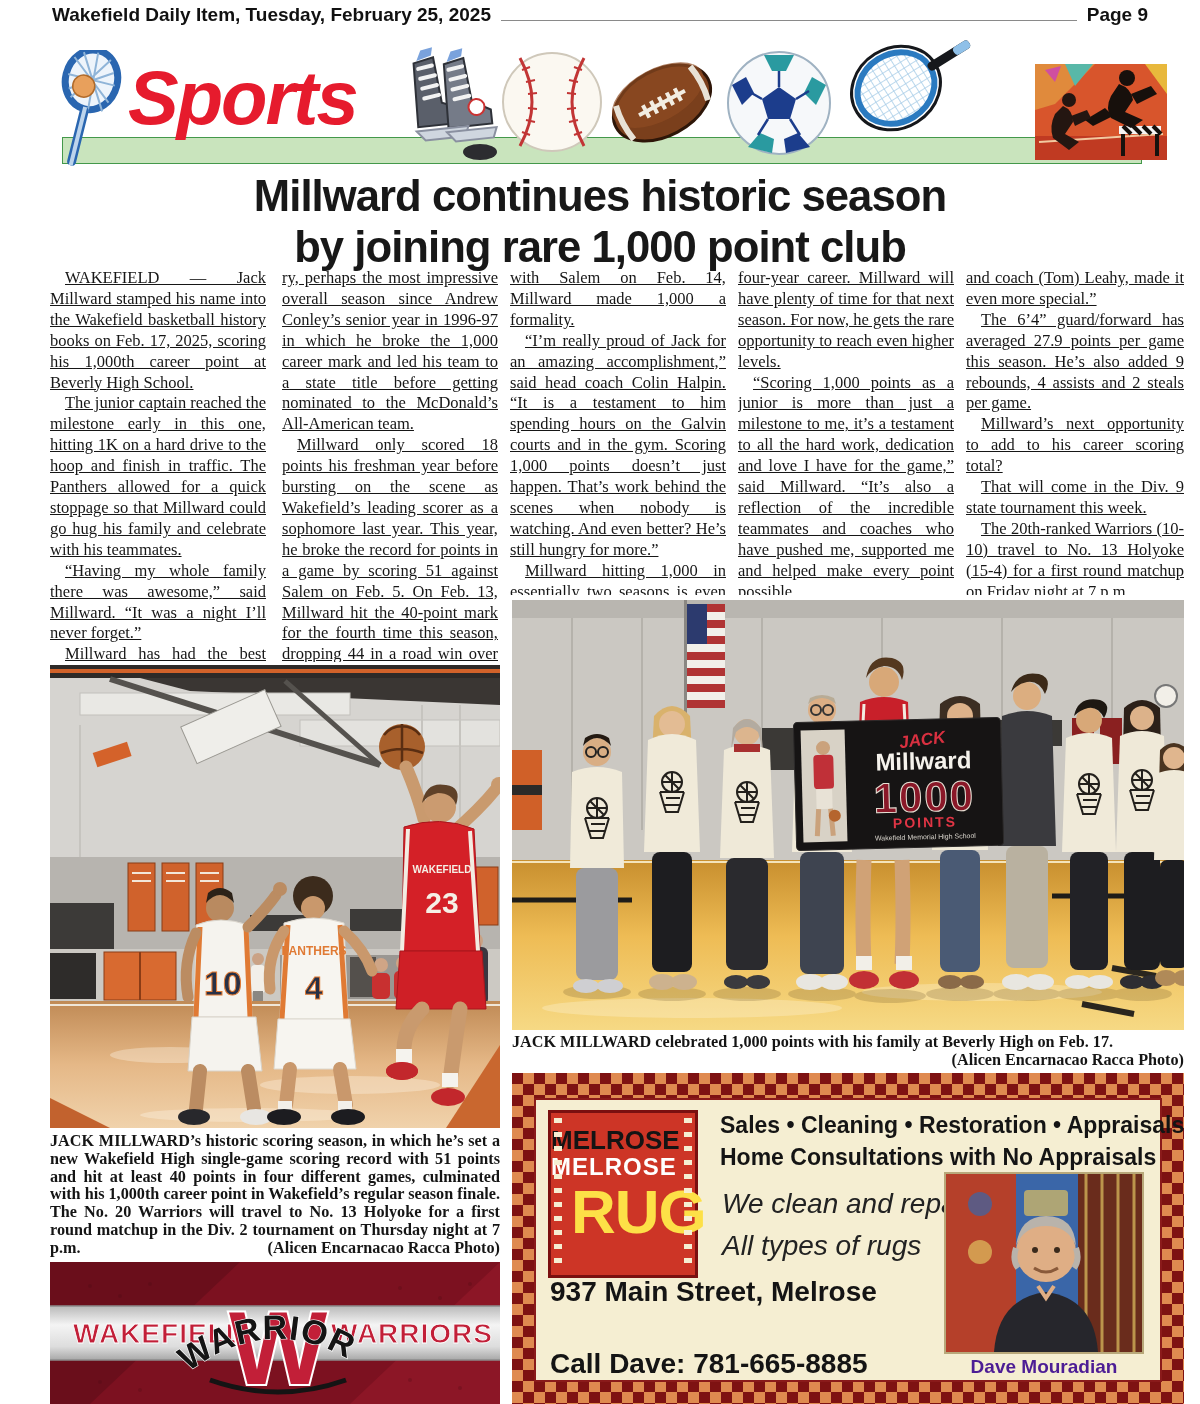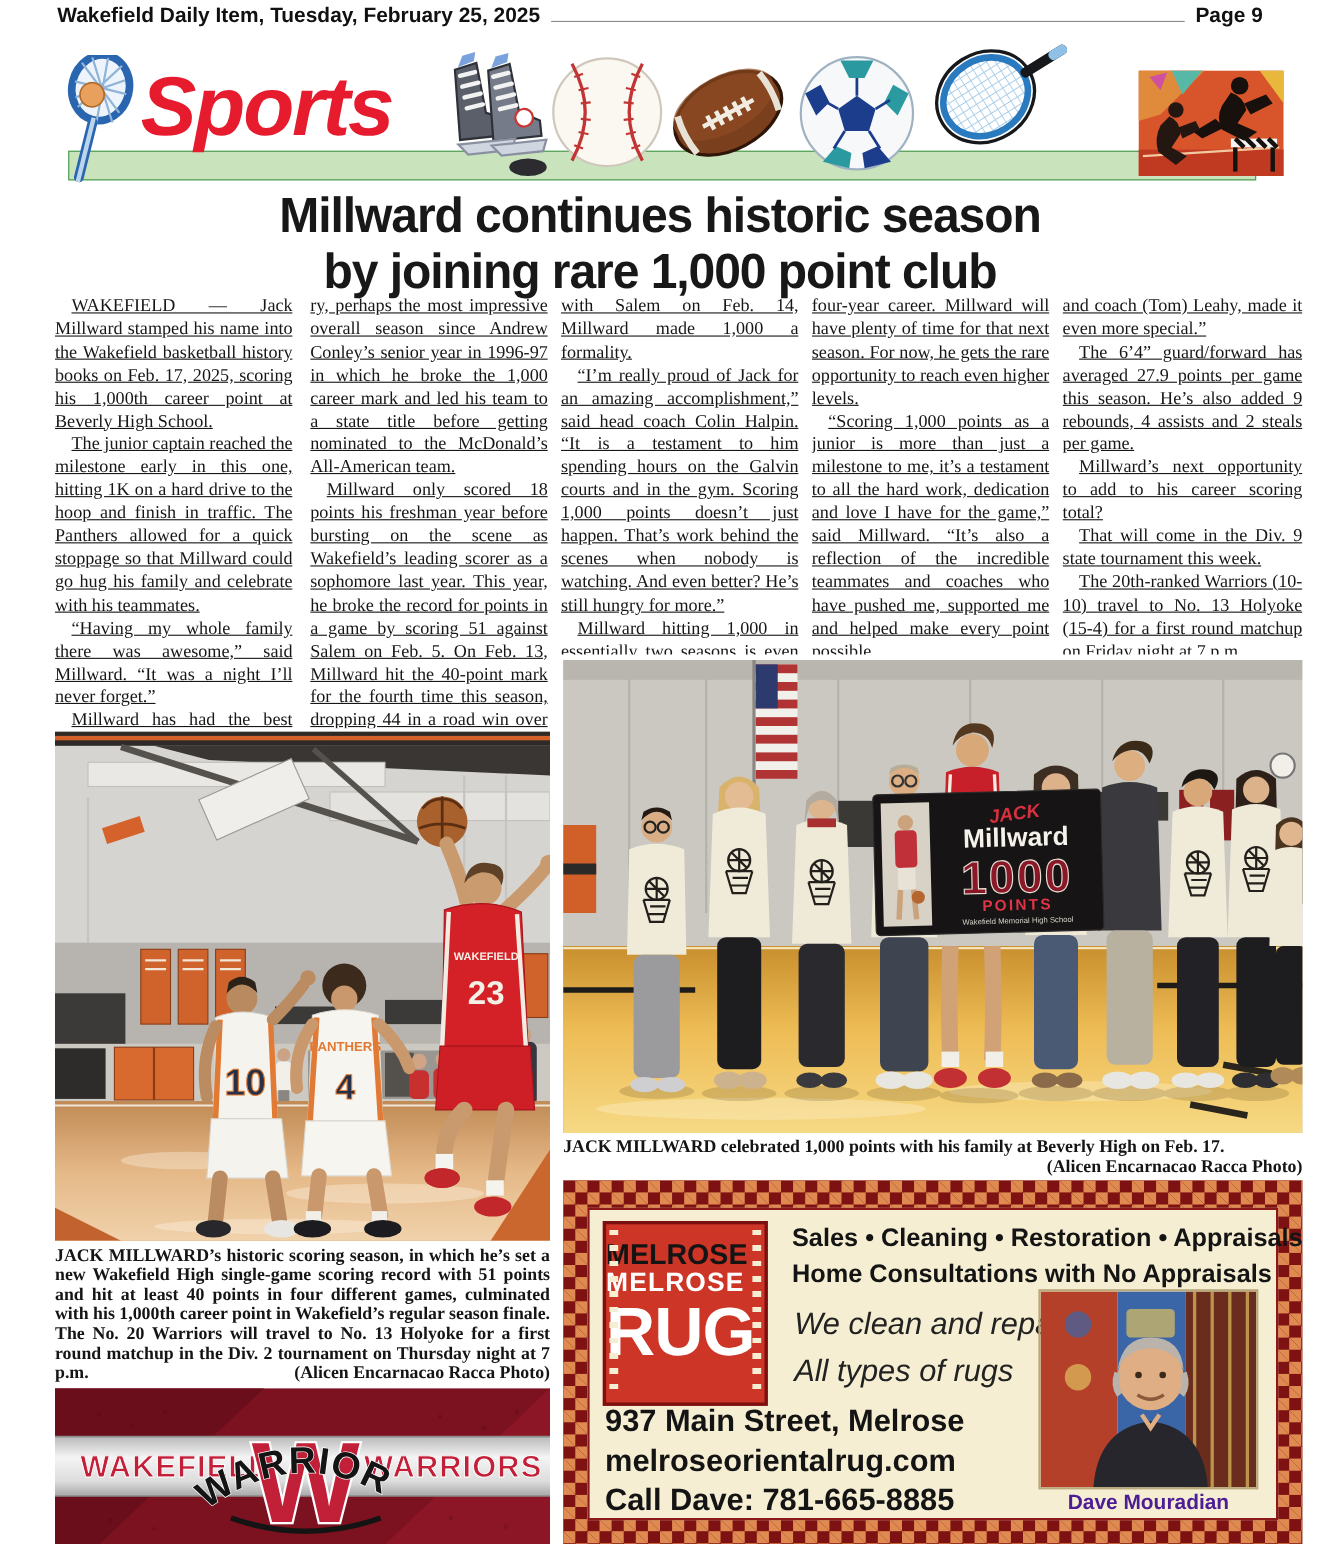--- a/index.html
+++ b/index.html
@@ -51,21 +51,21 @@
         linear-gradient(45deg,#df8a50 25%,transparent 25%,transparent 75%,#df8a50 75%);
       background-position:0 0,11px 11px;background-size:22px 22px;}
   .ad-inner{position:absolute;left:22px;right:22px;top:25px;bottom:22px;background:#f5eed2;
             border:2px solid #8a1a1a;font-family:"Liberation Sans",sans-serif;}
   .rug-logo{position:absolute;left:12px;top:10px;width:150px;height:168px;background:#cd3526;
             border:3px solid #7a1010;box-sizing:border-box;text-align:left;}
   .rug-fringe{position:absolute;top:5px;bottom:5px;width:8px;
               background:repeating-linear-gradient(180deg,#f5eed2 0 5px,transparent 5px 14px);}
   .rug-l1{margin-top:14px;font-size:26px;font-weight:bold;color:#141414;letter-spacing:0px;line-height:1.05;}
   .rug-l2{font-size:24px;font-weight:bold;color:#ffffff;letter-spacing:1px;line-height:1.1;}
-  .rug-l3{font-size:62px;font-weight:bold;color:#ffffff;line-height:1.0;letter-spacing:-1px;}
+  .rug-l3{font-size:62px;font-weight:bold;color:#fde047;line-height:1.0;letter-spacing:-1px;padding-left:20px;}
   .svc{position:absolute;left:184px;font-size:23px;font-weight:bold;color:#141414;white-space:nowrap;}
   .tag{position:absolute;left:186px;font-size:28px;font-style:italic;color:#222;white-space:nowrap;}
   .addr{position:absolute;left:14px;font-size:28px;font-weight:bold;color:#141414;white-space:nowrap;}
   .dave-photo{position:absolute;left:408px;top:72px;width:200px;height:182px;border:2px solid #b8a87a;box-sizing:border-box;}
   .dave-cap{position:absolute;left:408px;top:256px;width:200px;text-align:center;
             font-size:19px;font-weight:bold;color:#4c1d95;}
 </style>
 </head>
 <body>
 
@@ -610,21 +610,20 @@
       <div class="rug-fringe" style="right:3px"></div>
       <div class="rug-l1">MELROSE</div>
       <div class="rug-l2">MELROSE</div>
       <div class="rug-l3">RUG</div>
     </div>
     <div class="svc" style="top:12px">Sales • Cleaning • Restoration • Appraisals</div>
     <div class="svc" style="top:44px">Home Consultations with No Appraisals</div>
     <div class="tag" style="top:88px">We clean and repair</div>
     <div class="tag" style="top:130px">All types of rugs</div>
     <div class="addr" style="top:176px">937 Main Street, Melrose</div>
-    <div class="addr" style="top:212px">melroseorientalrug.com</div>
     <div class="addr" style="top:248px">Call Dave: 781-665-8885</div>
     <div class="dave-photo">
       <svg width="196" height="178" viewBox="0 0 196 178">
         <rect width="70" height="178" fill="#b5402a"></rect>
         <rect x="70" width="62" height="178" fill="#3a66a8"></rect>
         <rect x="132" width="64" height="178" fill="#6a2c1c"></rect>
         <g opacity="0.7">
           <circle cx="34" cy="30" r="12" fill="#3a66a8"></circle>
             <circle cx="34" cy="78" r="12" fill="#e0c060"></circle>
           <rect x="78" y="16" width="44" height="26" rx="4" fill="#e0c060"></rect>

